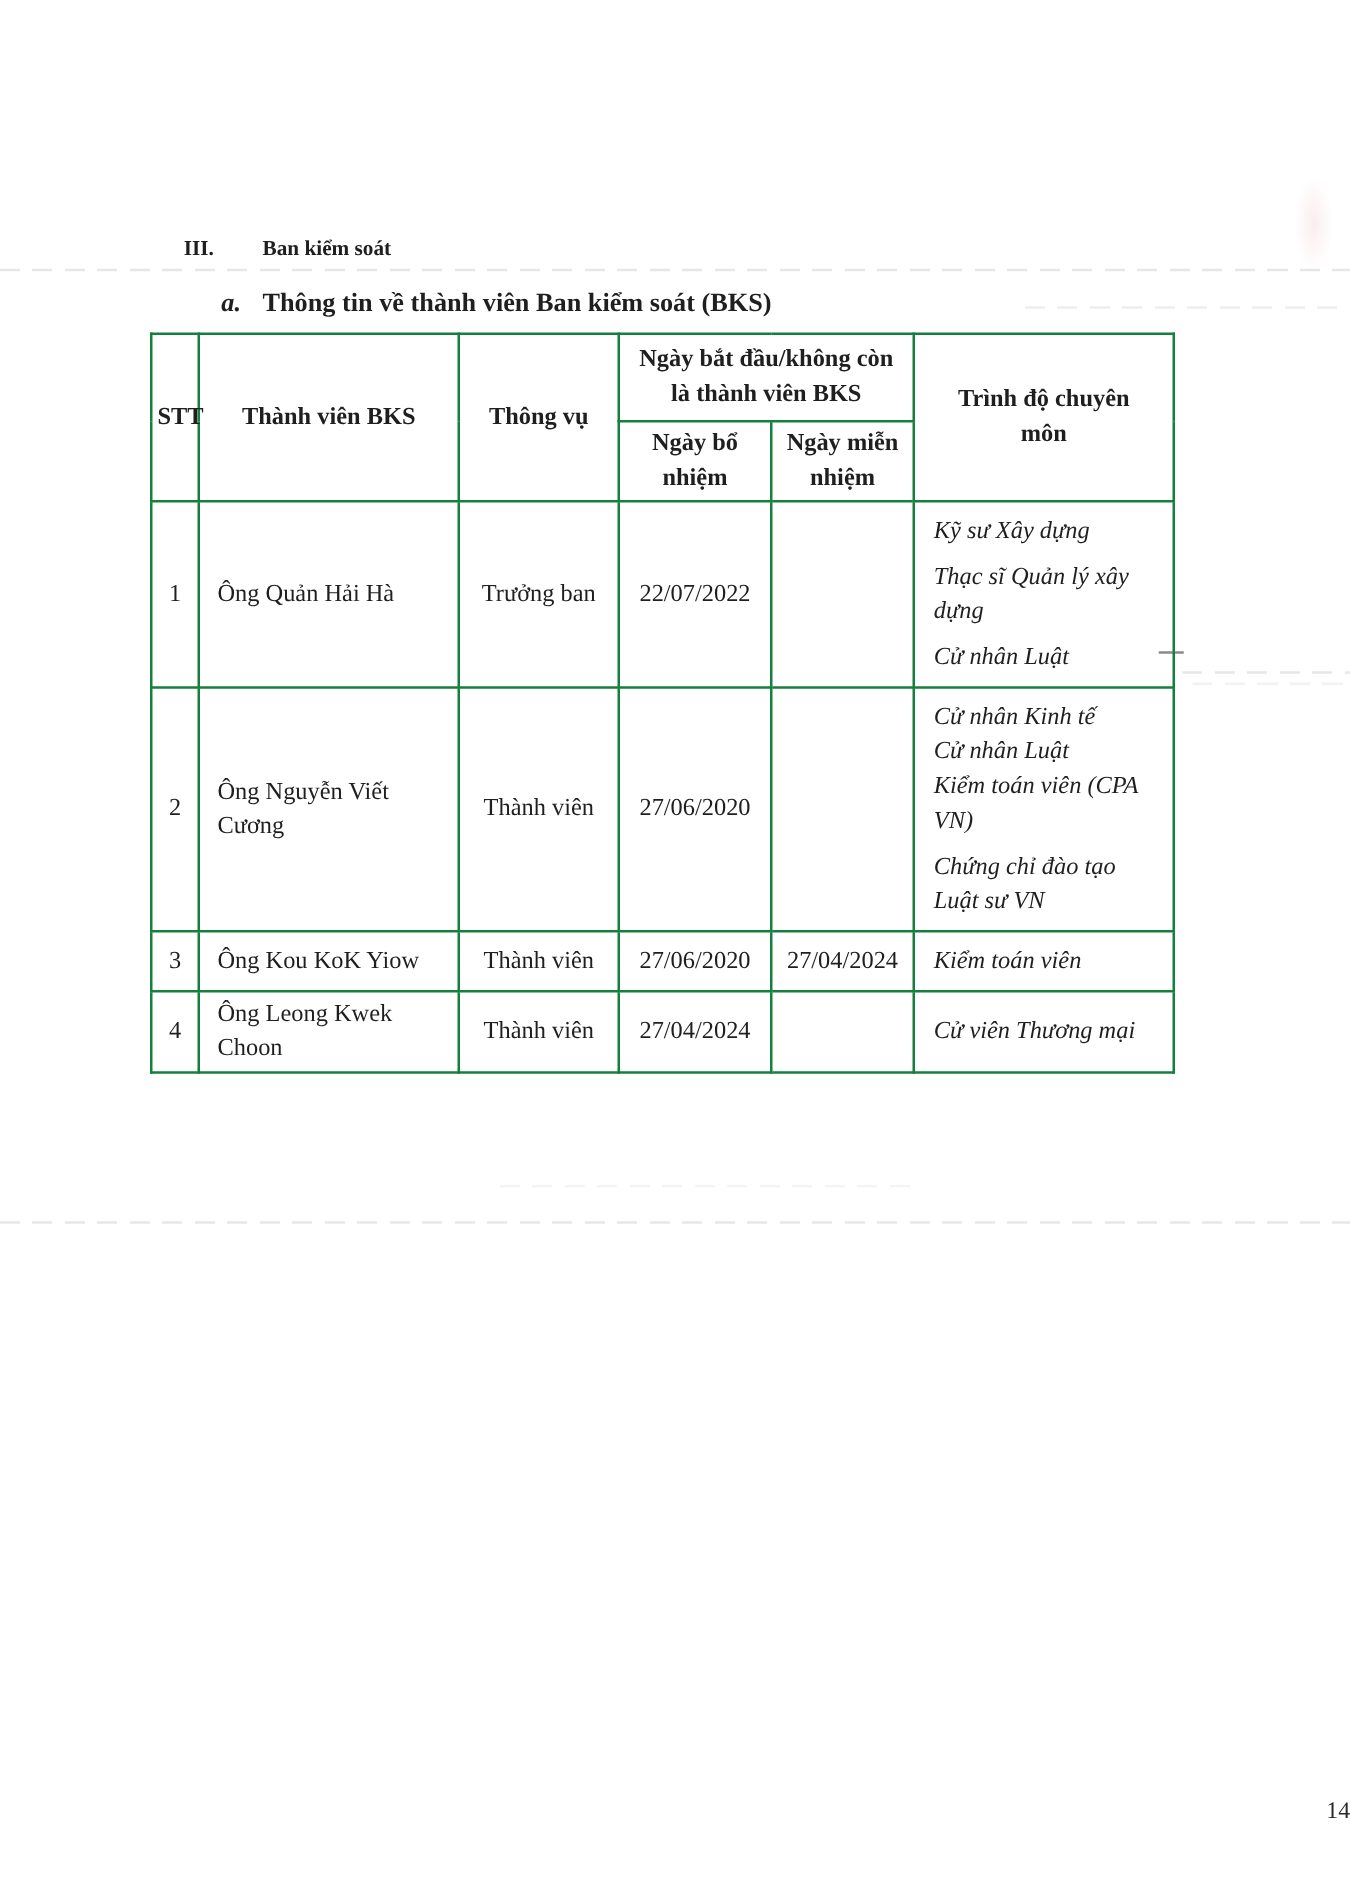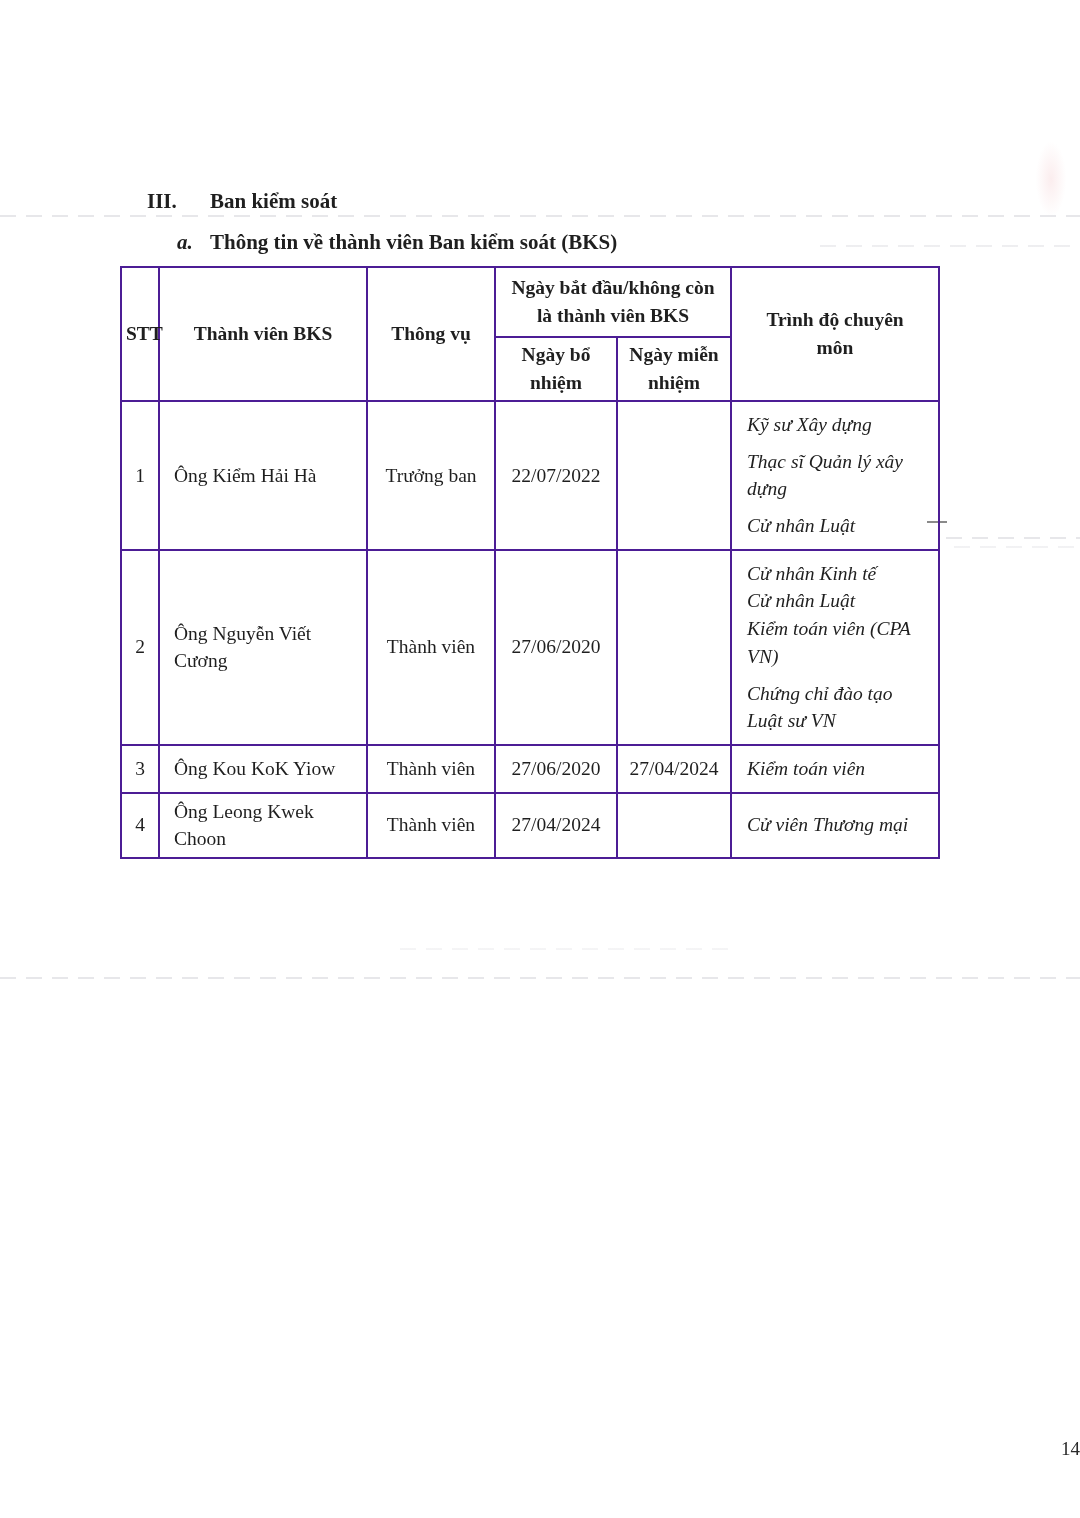--- a/index.html
+++ b/index.html
@@ -11,21 +11,21 @@
     overflow: hidden;
     font-family: "Liberation Serif", "DejaVu Serif", serif;
     color: #1f1f1f;
   }
 
   
   .section-heading {
     position: absolute;
     left: 147px;
     top: 189px;
-    font-size: 21px;
+    font-size: 17px;
     font-weight: bold;
     display: flex;
     white-space: nowrap;
   }
   .section-heading .numeral { width: 63px; }
   .subsection-heading {
     position: absolute;
     left: 177px;
     top: 230px;
     font-size: 21px;
@@ -39,21 +39,21 @@
   table.bks {
     position: absolute;
     left: 120px;
     top: 266px;
     width: 818px;
     border-collapse: collapse;
     table-layout: fixed;
     font-size: 19.5px;
   }
   table.bks th, table.bks td {
-    border: 2px solid #4c1d95;
+    border: 2px solid #15803d;
     vertical-align: middle;
     line-height: 1.42;
   }
   table.bks th {
     font-weight: bold;
     text-align: center;
     padding: 2px 4px;
   }
   thead tr.h1 { height: 70px; }
   thead tr.h2 { height: 64px; }
@@ -150,21 +150,21 @@
         <th rowspan="2">Trình độ chuyên<br>môn</th>
       </tr>
       <tr class="h2">
         <th>Ngày bổ<br>nhiệm</th>
         <th>Ngày miễn<br>nhiệm</th>
       </tr>
     </thead>
     <tbody>
         <tr>
           <td class="c-stt">1</td>
-          <td class="c-member">Ông Kiểm Hải Hà</td>
+          <td class="c-member">Ông Quản Hải Hà</td>
           <td class="c-pos">Trưởng ban</td>
           <td class="c-date">22/07/2022</td>
           <td class="c-date"></td>
           <td class="c-qual">
             <p>Kỹ sư Xây dựng</p>
             <p>Thạc sĩ Quản lý xây dựng</p>
             <p>Cử nhân Luật</p>
           </td>
         </tr>
         <tr>

